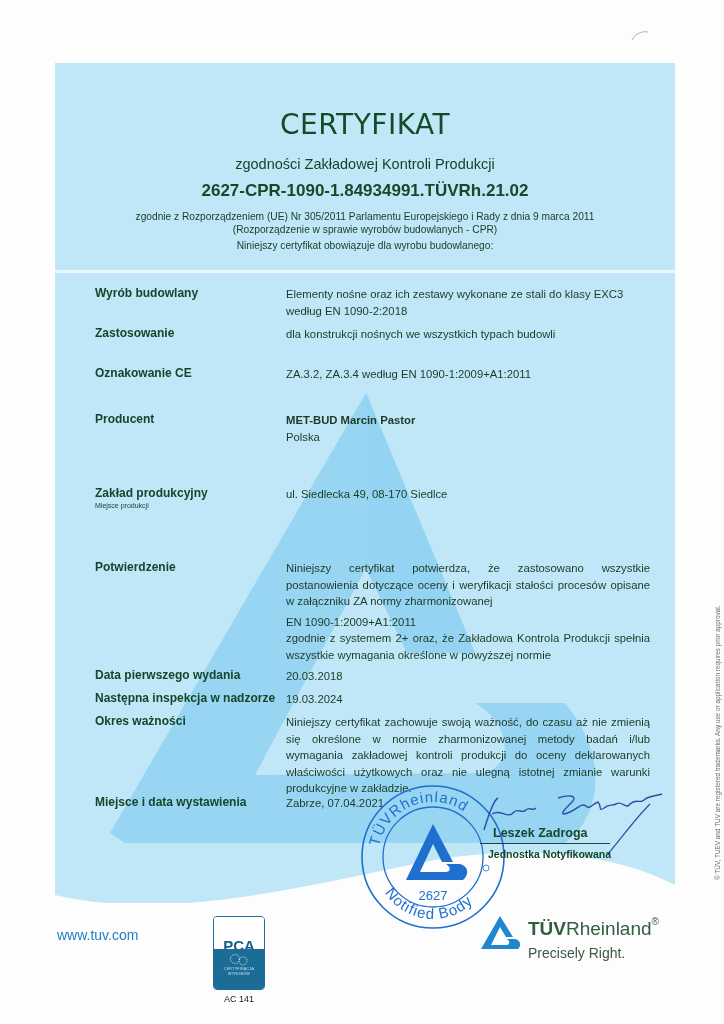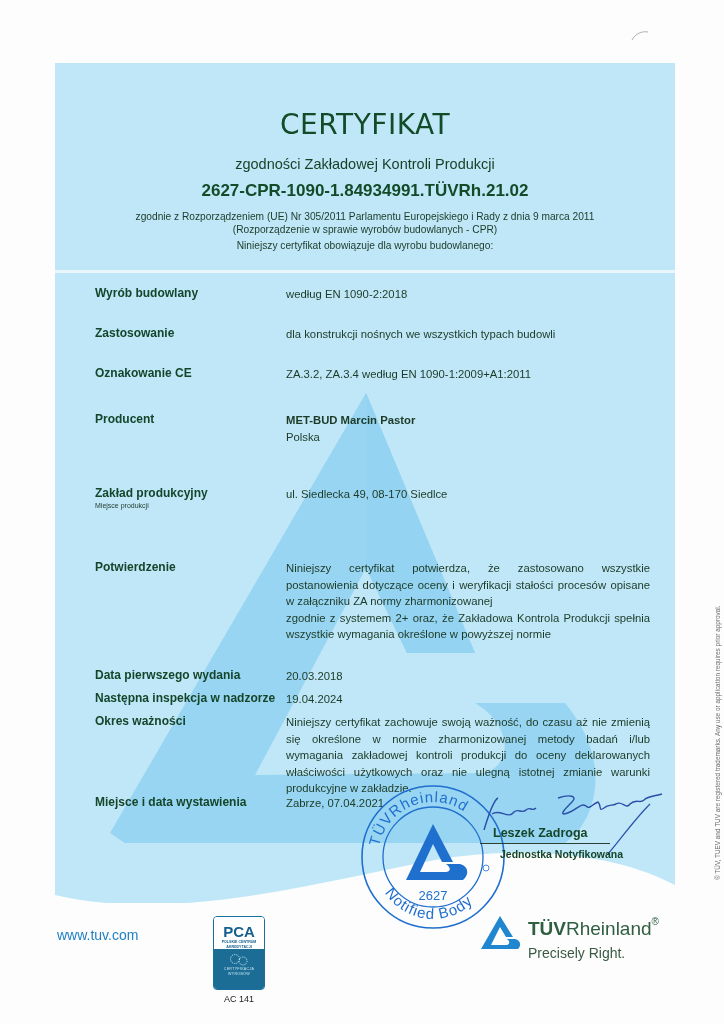--- a/index.html
+++ b/index.html
@@ -27,28 +27,28 @@
   .row { position: absolute; left: 95px; width: 580px; }
   .label { position: absolute; left: 0; top: 0; width: 190px; font-size: 12px; font-weight: bold; color: #15452a; }
   .label-sub { position: absolute; left: 0; top: 16px; font-size: 7px; color: #1f3a2a; }
   .value { position: absolute; left: 191px; top: 0; width: 360px; font-size: 11.3px; line-height: 16.5px; color: #1c3a26; }
   .value.justify { text-align: justify; }
   .value .line { display: block; }
 
   .sig-area { position: absolute; left: 480px; top: 790px; width: 190px; height: 70px; }
   .sig-name { position: absolute; left: 493px; top: 826px; font-size: 12.5px; font-weight: bold; color: #15452a; }
   .sig-line { position: absolute; left: 480px; top: 843px; width: 130px; height: 1px; background: #2b3f35; }
-  .sig-role { position: absolute; left: 500px; top: 848px; font-size: 10.5px; font-weight: bold; color: #15452a; }
+  .sig-role { position: absolute; left: 488px; top: 848px; font-size: 10.5px; font-weight: bold; color: #15452a; }
 
   .stamp { position: absolute; left: 358px; top: 782px; width: 150px; height: 150px; }
 
   .footer-url { position: absolute; left: 57px; top: 927px; font-size: 14px; color: #1d7fc4; }
   .pca { position: absolute; left: 213px; top: 916px; width: 52px; height: 74px; border: 1.5px solid #1a6fa0; border-radius: 4px; background: #ffffff; overflow: hidden; }
   .pca-top { position: absolute; left: 0; right: 0; top: 0; height: 30px; background: #fff; text-align: center; }
-  .pca-logo { font-size: 15px; font-weight: bold; color: #16608f; letter-spacing: 0px; line-height: 16px; margin-top: 7px; }
+  .pca-logo { font-size: 15px; font-weight: bold; color: #16608f; letter-spacing: 0px; line-height: 16px; margin-top: 21px; }
   .pca-sub { font-size: 3.6px; font-weight: bold; color: #16608f; line-height: 4.5px; }
   .pca-bottom { position: absolute; left: 0; right: 0; top: 32px; bottom: 0; background: #1b6d96; text-align: center; }
   .pca-gears { display: block; margin: 4px auto 0 auto; }
   .pca-btext { font-size: 3.6px; color: #cfe6f1; line-height: 5px; letter-spacing: 0.3px; }
   .pca-ac { position: absolute; left: 213px; top: 994px; width: 52px; text-align: center; font-size: 9px; color: #222; }
 
   .tuv-logo { position: absolute; left: 480px; top: 915px; width: 200px; height: 50px; }
   .tuv-name { position: absolute; left: 48px; top: 3px; font-size: 19px; color: #2f5e40; white-space: nowrap; }
   .tuv-name b { font-weight: bold; color: #2f5e40; }
   .tuv-name sup { font-size: 10px; vertical-align: top; position: relative; top: -2px; }
@@ -83,20 +83,21 @@
     <div class="subtitle">zgodności Zakładowej Kontroli Produkcji</div>
     <div class="cert-no">2627-CPR-1090-1.84934991.TÜVRh.21.02</div>
     <div class="reg-line reg1">zgodnie z Rozporządzeniem (UE) Nr 305/2011 Parlamentu Europejskiego i Rady z dnia 9 marca 2011</div>
     <div class="reg-line reg2">(Rozporządzenie w sprawie wyrobów budowlanych - CPR)</div>
     <div class="reg-line reg3">Niniejszy certyfikat obowiązuje dla wyrobu budowlanego:</div>
   </div>
 
   <div class="row" style="top:286px;">
     <div class="label">Wyrób budowlany</div>
     <div class="value">
+      <span class="line">Elementy nośne oraz ich zestawy wykonane ze stali do klasy EXC3</span>
       <span class="line">według EN 1090-2:2018</span>
     </div>
   </div>
 
   <div class="row" style="top:326px;">
     <div class="label">Zastosowanie</div>
     <div class="value">dla konstrukcji nośnych we wszystkich typach budowli</div>
   </div>
 
   <div class="row" style="top:366px;">
@@ -115,32 +116,33 @@
   <div class="row" style="top:486px;">
     <div class="label">Zakład produkcyjny</div>
     <div class="label-sub">Miejsce produkcji</div>
     <div class="value">ul. Siedlecka 49, 08-170 Siedlce</div>
   </div>
 
   <div class="row" style="top:560px;">
     <div class="label">Potwierdzenie</div>
     <div class="value justify" style="width:364px;">
       <span class="line">Niniejszy certyfikat potwierdza, że zastosowano wszystkie postanowienia dotyczące oceny i weryfikacji stałości procesów opisane w załączniku ZA normy zharmonizowanej</span>
+      <span class="line" style="margin-top:4px;">EN 1090-1:2009+A1:2011</span>
       <span class="line">zgodnie z systemem 2+ oraz, że Zakładowa Kontrola Produkcji spełnia wszystkie wymagania określone w powyższej normie</span>
     </div>
   </div>
 
   <div class="row" style="top:668px;">
     <div class="label">Data pierwszego wydania</div>
     <div class="value">20.03.2018</div>
   </div>
 
   <div class="row" style="top:691px;">
     <div class="label">Następna inspekcja w nadzorze</div>
-    <div class="value">19.04.2024</div>
+    <div class="value">19.03.2024</div>
   </div>
 
   <div class="row" style="top:714px;">
     <div class="label">Okres ważności</div>
     <div class="value justify" style="width:364px;">Niniejszy certyfikat zachowuje swoją ważność, do czasu aż nie zmienią się określone w normie zharmonizowanej metody badań i/lub wymagania zakładowej kontroli produkcji do oceny deklarowanych właściwości użytkowych oraz nie ulegną istotnej zmianie warunki produkcyjne w zakładzie.</div>
   </div>
 
   <div class="row" style="top:795px;">
     <div class="label">Miejsce i data wystawienia</div>
     <div class="value">Zabrze, 07.04.2021</div>

